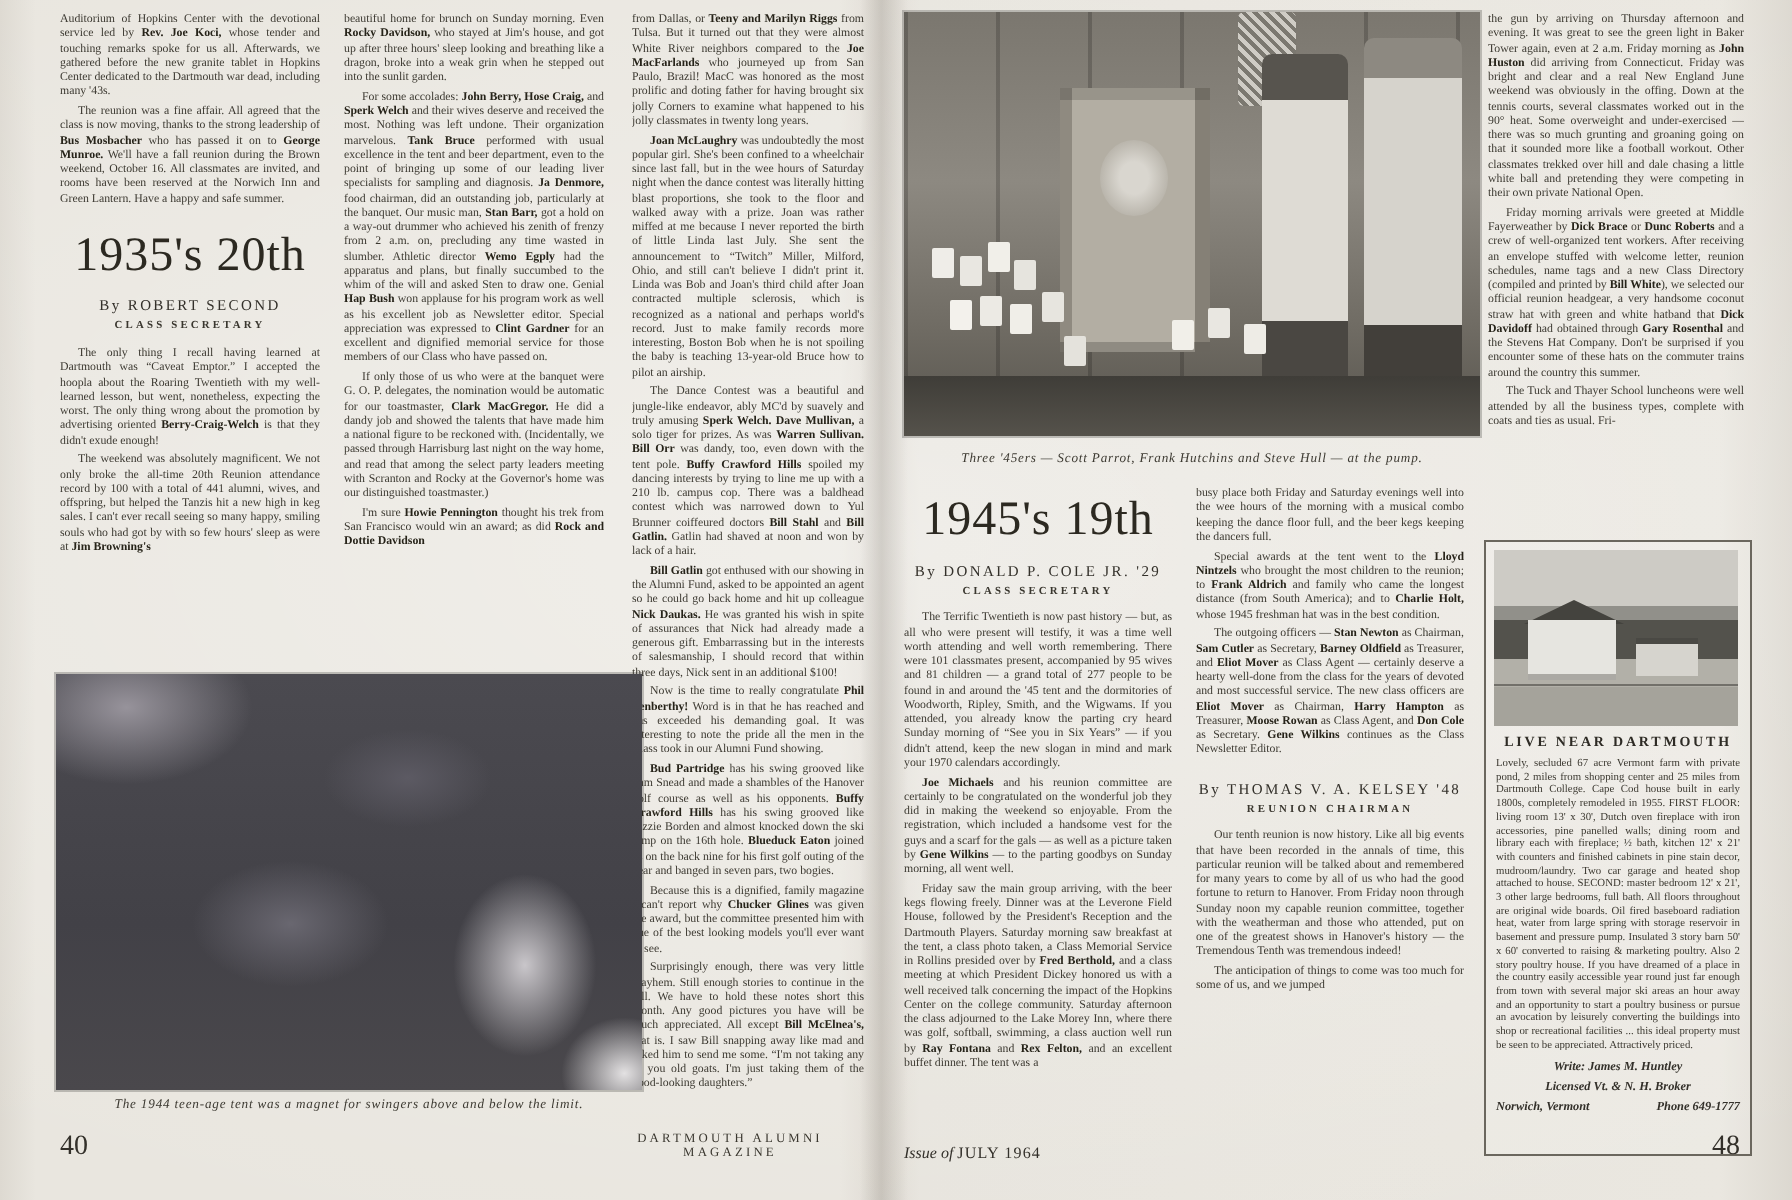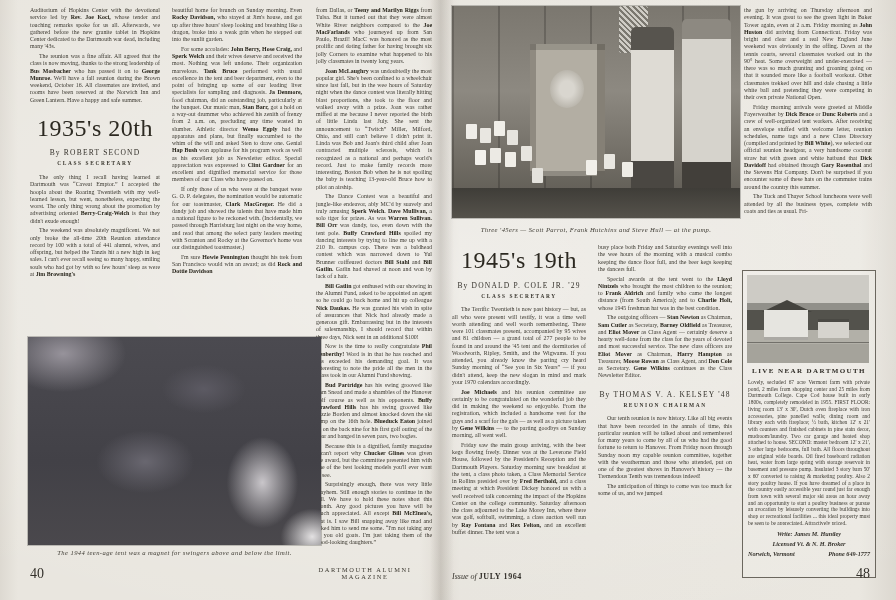--- a/index.html
+++ b/index.html
@@ -18,21 +18,21 @@
   .col b{color:#262319;}
   .section-head{text-align:center;margin:10px 0 7px 0;}
   .section-head h2{font-size:24px;font-weight:400;margin:0 0 5px 0;letter-spacing:0.5px;color:#2c2921;}
   .byline{font-size:7.5px;letter-spacing:1.2px;margin-bottom:3px;color:#33302a;}
   .role{font-size:5.4px;font-weight:700;letter-spacing:1.6px;color:#3a372f;}
   .caption{position:absolute;text-align:center;font-style:italic;font-size:6.6px;letter-spacing:0.4px;color:#3c3931;}
   .pagenum{position:absolute;font-size:14px;color:#33302a;}
   .mag-footer{position:absolute;font-size:6.4px;letter-spacing:1.6px;color:#3a372f;text-align:center;}
   .issue-footer{position:absolute;font-size:8px;color:#33302a;}
   .issue-footer .pfx{font-style:italic;}
-  .issue-footer .date{font-weight:700;letter-spacing:0.6px;}
+  .issue-footer .date{font-weight:400;letter-spacing:0.6px;}
 
   
   .photo{position:absolute;}
   .photo-left{left:28px;top:337px;width:293px;height:208px;
     background:
       radial-gradient(ellipse 90px 55px at 12% 8%, #97939b 0%, rgba(150,147,155,0) 70%),
       radial-gradient(ellipse 55px 70px at 80% 70%, #c9c6ca 0%, rgba(200,197,202,0) 65%),
       radial-gradient(ellipse 45px 40px at 97% 96%, #e3e1e2 0%, rgba(225,223,226,0) 70%),
       radial-gradient(ellipse 70px 45px at 40% 60%, #696770 0%, rgba(100,98,108,0) 70%),
       radial-gradient(ellipse 60px 35px at 60% 25%, #5c5a63 0%, rgba(90,88,98,0) 70%),

